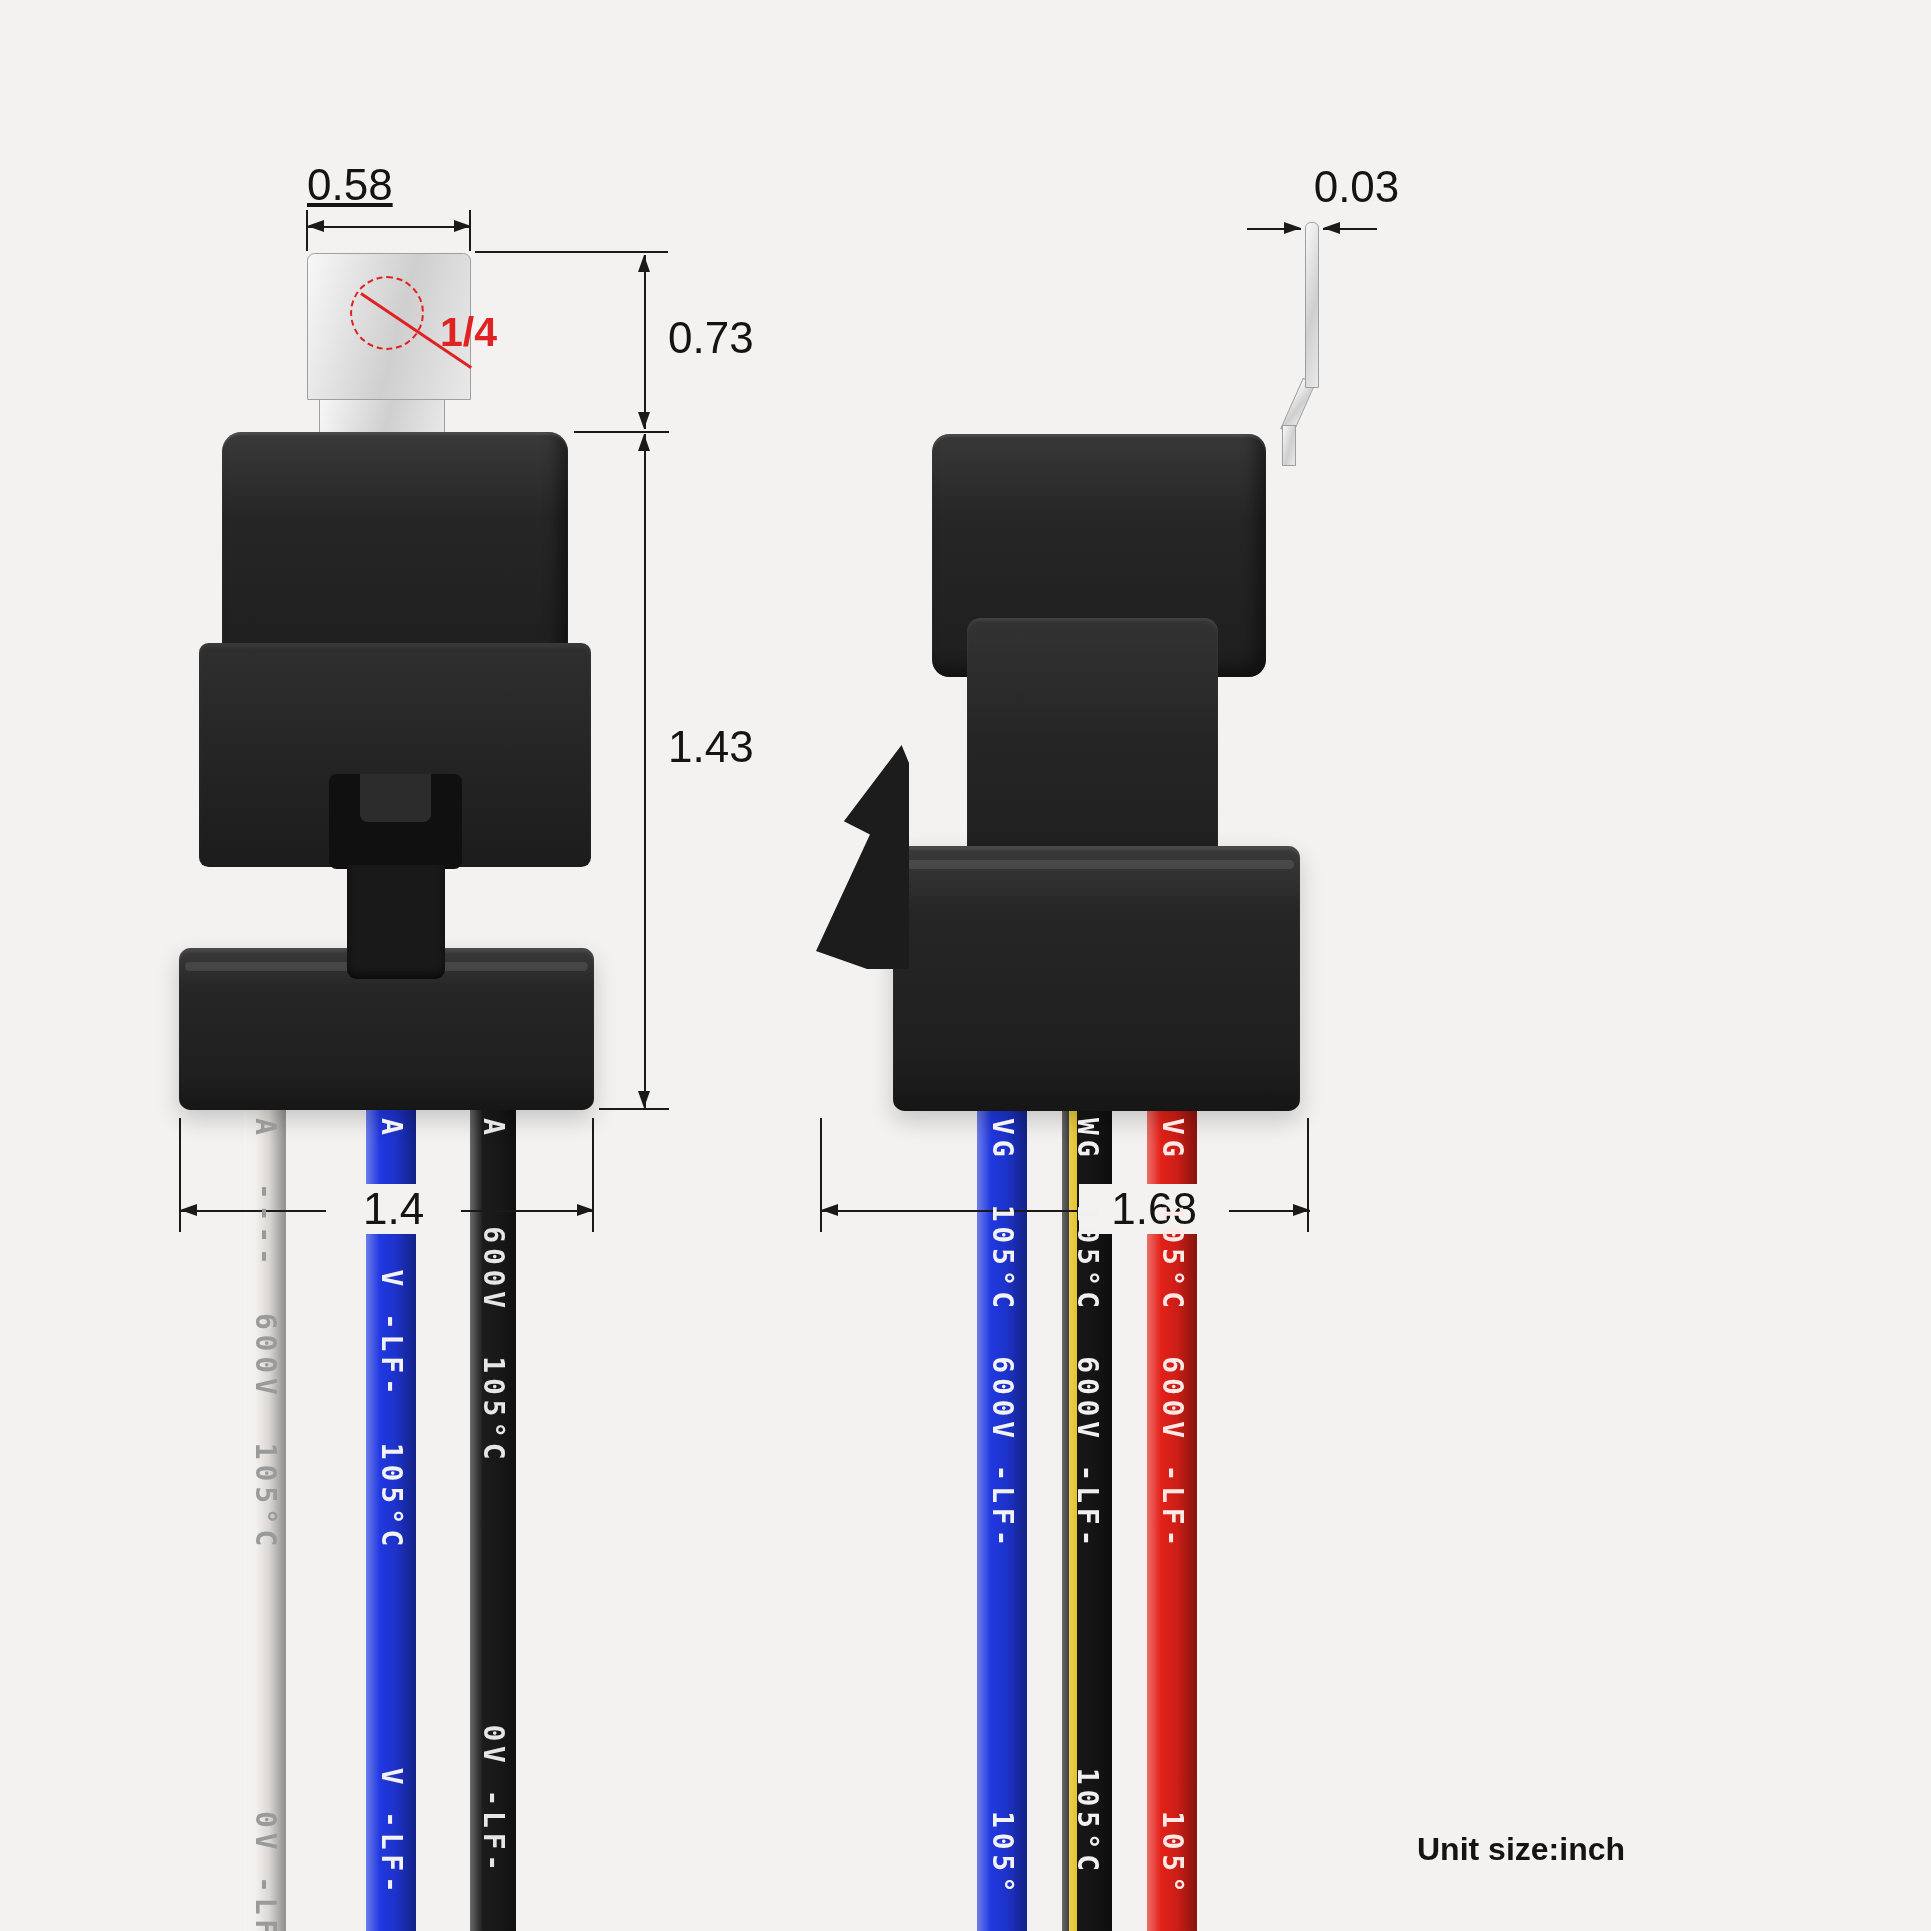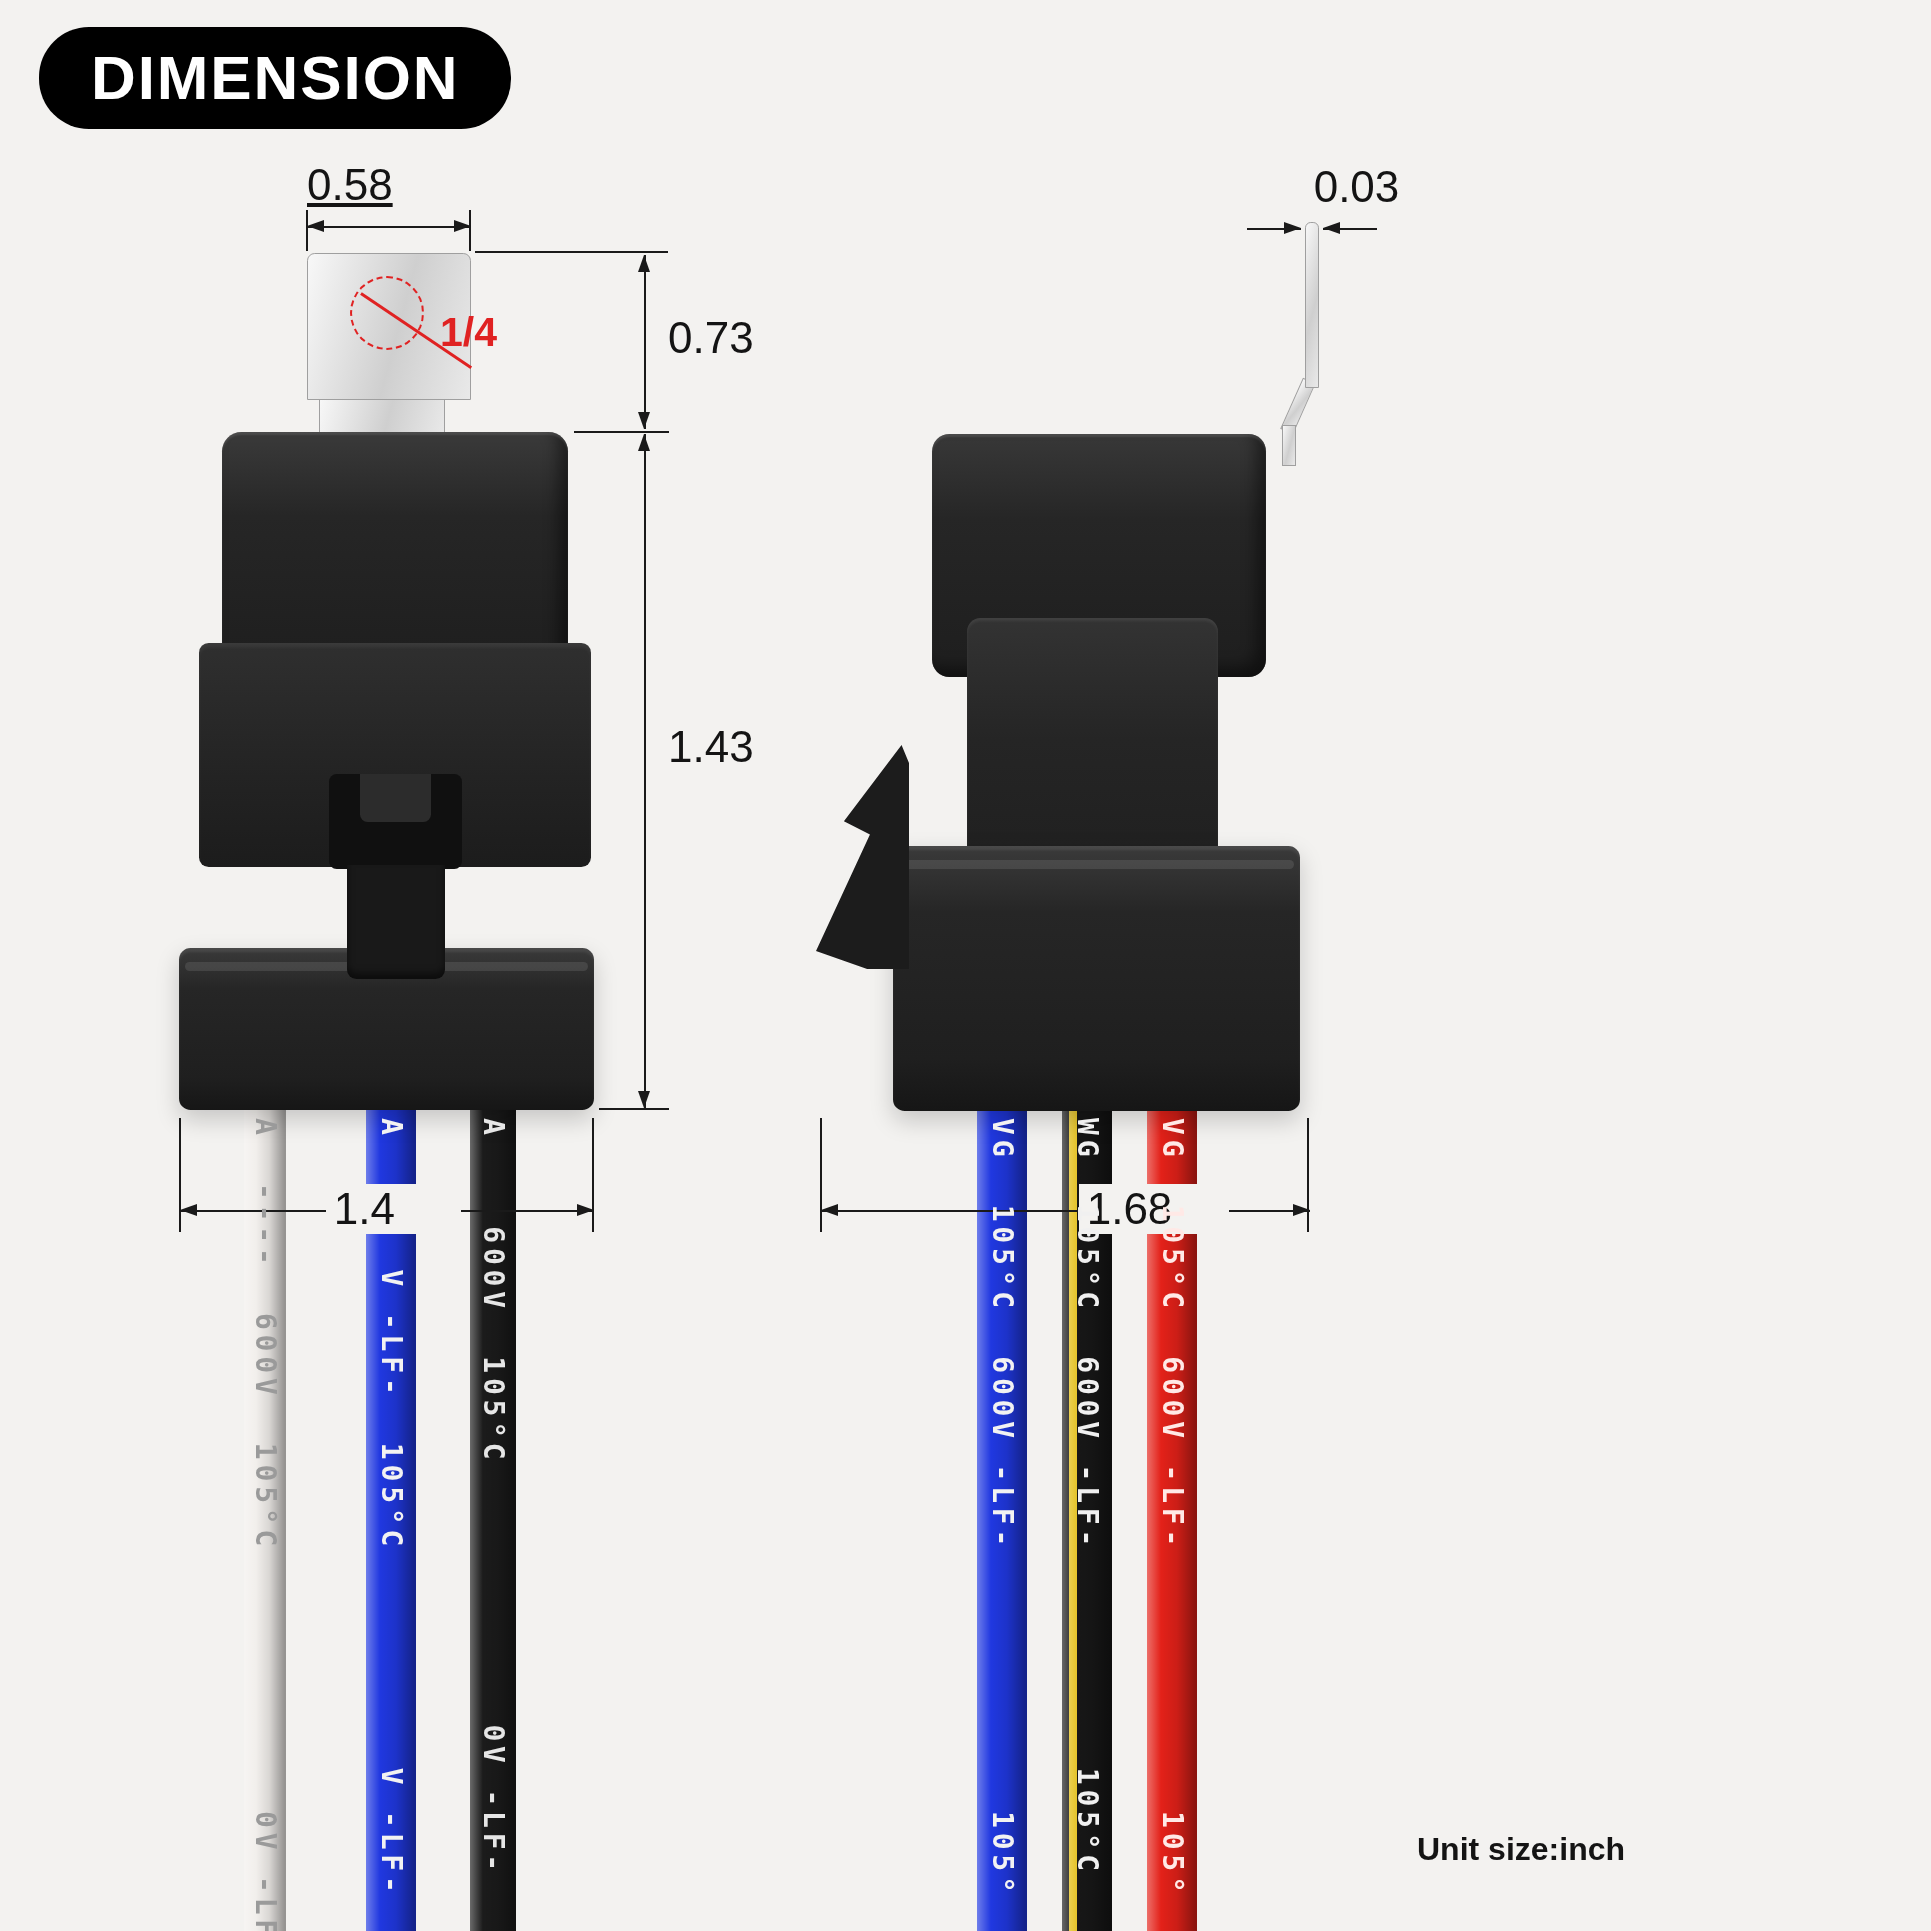--- a/index.html
+++ b/index.html
@@ -19,21 +19,21 @@
   .dim-h::after{content:"";position:absolute;right:0;top:-5.8px;width:0;height:0;
       border-top:6.8px solid transparent;border-bottom:6.8px solid transparent;border-left:17.4px solid #1a1a1a;}
   .dim-h.no-start::before{display:none;}
   .dim-h.no-end::after{display:none;}
   .dim-v{position:absolute;width:1.9px;background:#1a1a1a;}
   .dim-v::before{content:"";position:absolute;top:0;left:-5.8px;width:0;height:0;
       border-left:6.8px solid transparent;border-right:6.8px solid transparent;border-bottom:17.4px solid #1a1a1a;}
   .dim-v::after{content:"";position:absolute;bottom:0;left:-5.8px;width:0;height:0;
       border-left:6.8px solid transparent;border-right:6.8px solid transparent;border-top:17.4px solid #1a1a1a;}
   .dim-label{position:absolute;font-size:44px;font-weight:400;white-space:nowrap;}
-  .dim-label.on-line{background:#f3f2f0;text-align:left;padding:0 7.7px;}
+  .dim-label.on-line{background:#f3f2f0;text-align:center;padding:0 7.7px;}
   .red-label{position:absolute;font-size:41px;font-weight:700;}
 
   
   .metal{position:absolute;background:linear-gradient(105deg,#f8f8f8 0%,#cfcfcf 55%,#e9e9e9 100%);
          border:1.9px solid #9f9f9f;box-sizing:border-box;}
   .fv-tab-main{left:307px;top:253px;width:164px;height:147px;border-radius:7.7px 7.7px 0 0;}
   .fv-tab-neck{left:319px;top:394px;width:126px;height:44px;}
   .sv-br-1{left:1305px;top:222px;width:13.5px;height:166px;border-radius:5.8px 5.8px 0 0;}
   .sv-br-2{left:1291px;top:378px;width:13.5px;height:56px;transform:rotate(24deg);}
   .sv-br-3{left:1282px;top:425px;width:13.5px;height:41px;}
@@ -105,21 +105,20 @@
   .e8{left:820px;top:1118px;width:1.9px;height:114px;}
   .e9{left:1307px;top:1118px;width:1.9px;height:114px;}
   .d168{left:821px;top:1210px;width:489px;}
   .l168{left:1070px;top:1184px;width:135px;margin-left:9px;}
 </style>
 </head>
 <body>
 
 <div class="canvas">
 
-  <div class="badge">DIMENSION</div>
 
   <div>
 
     <div class="metal fv-tab-neck"></div>
     <div class="metal fv-tab-main"></div>
     <div class="hole" style="border-color: rgb(224, 34, 34);"></div>
     <div class="slash" style="background-color: rgb(224, 34, 34);"></div>
     <div class="red-label lbl-hole" style="color: rgb(224, 34, 34);">1/4</div>
 
     <div class="wire fw-0" style="background-color: rgb(242, 239, 236);">

